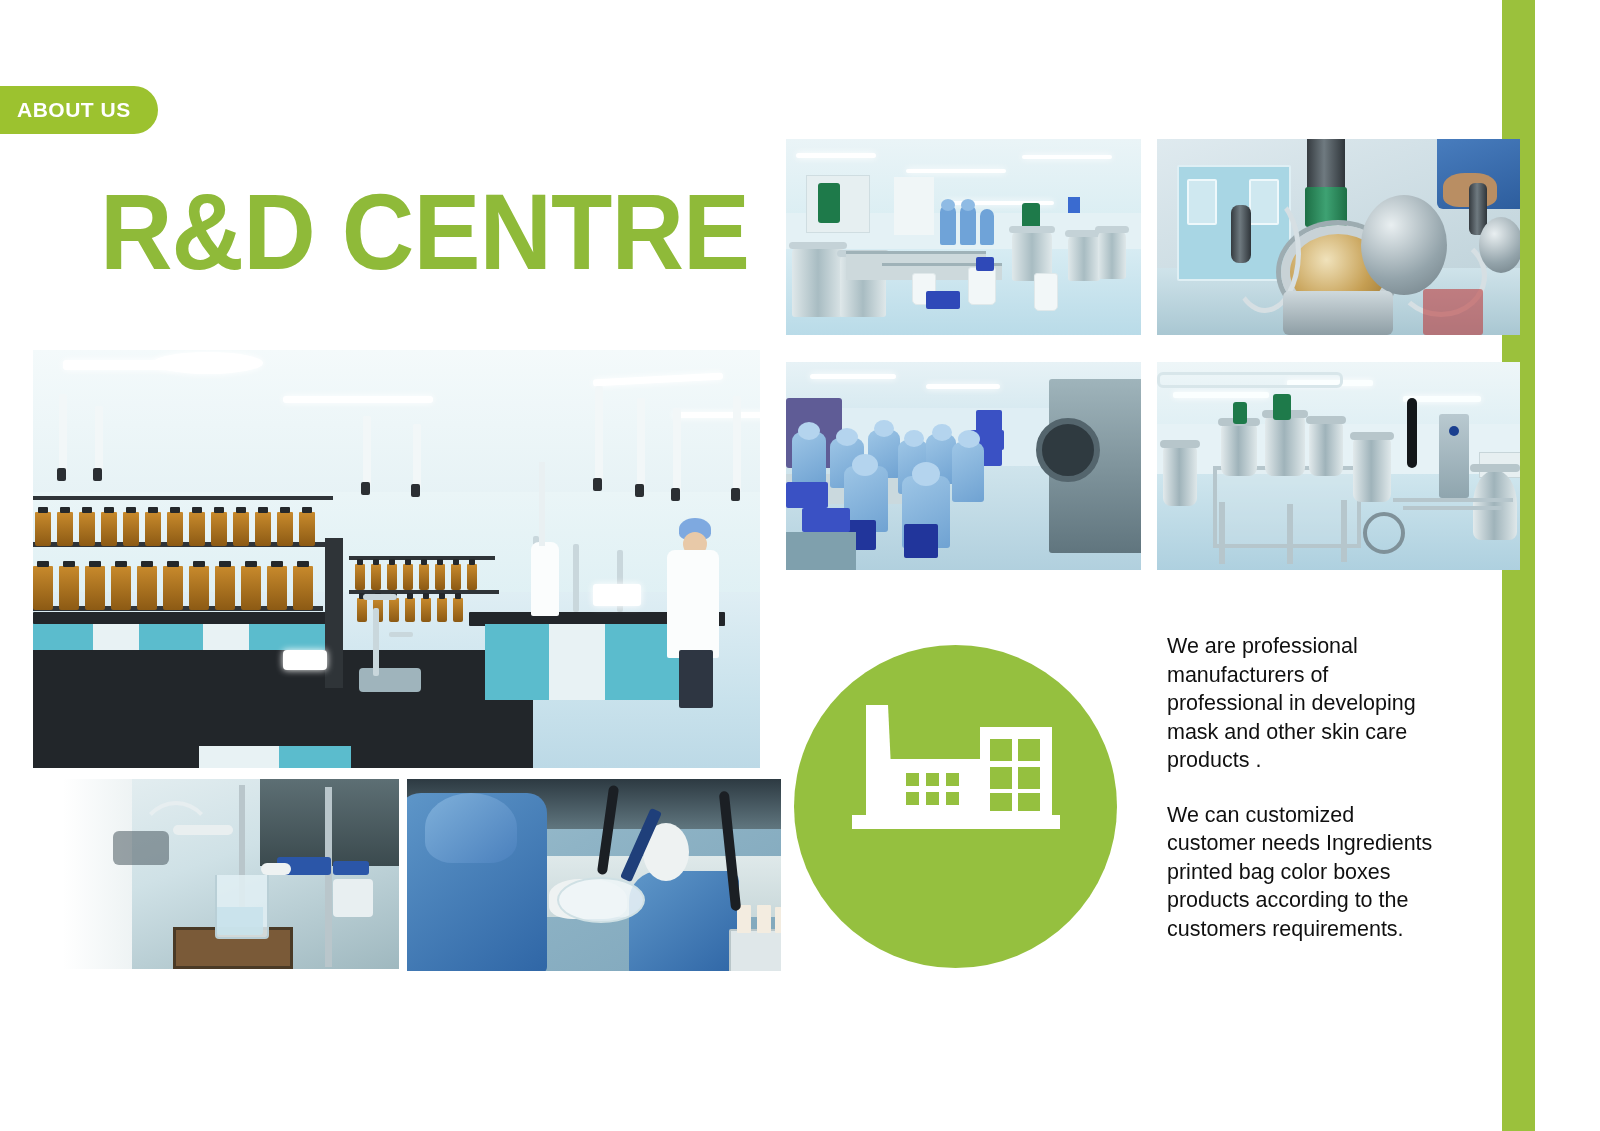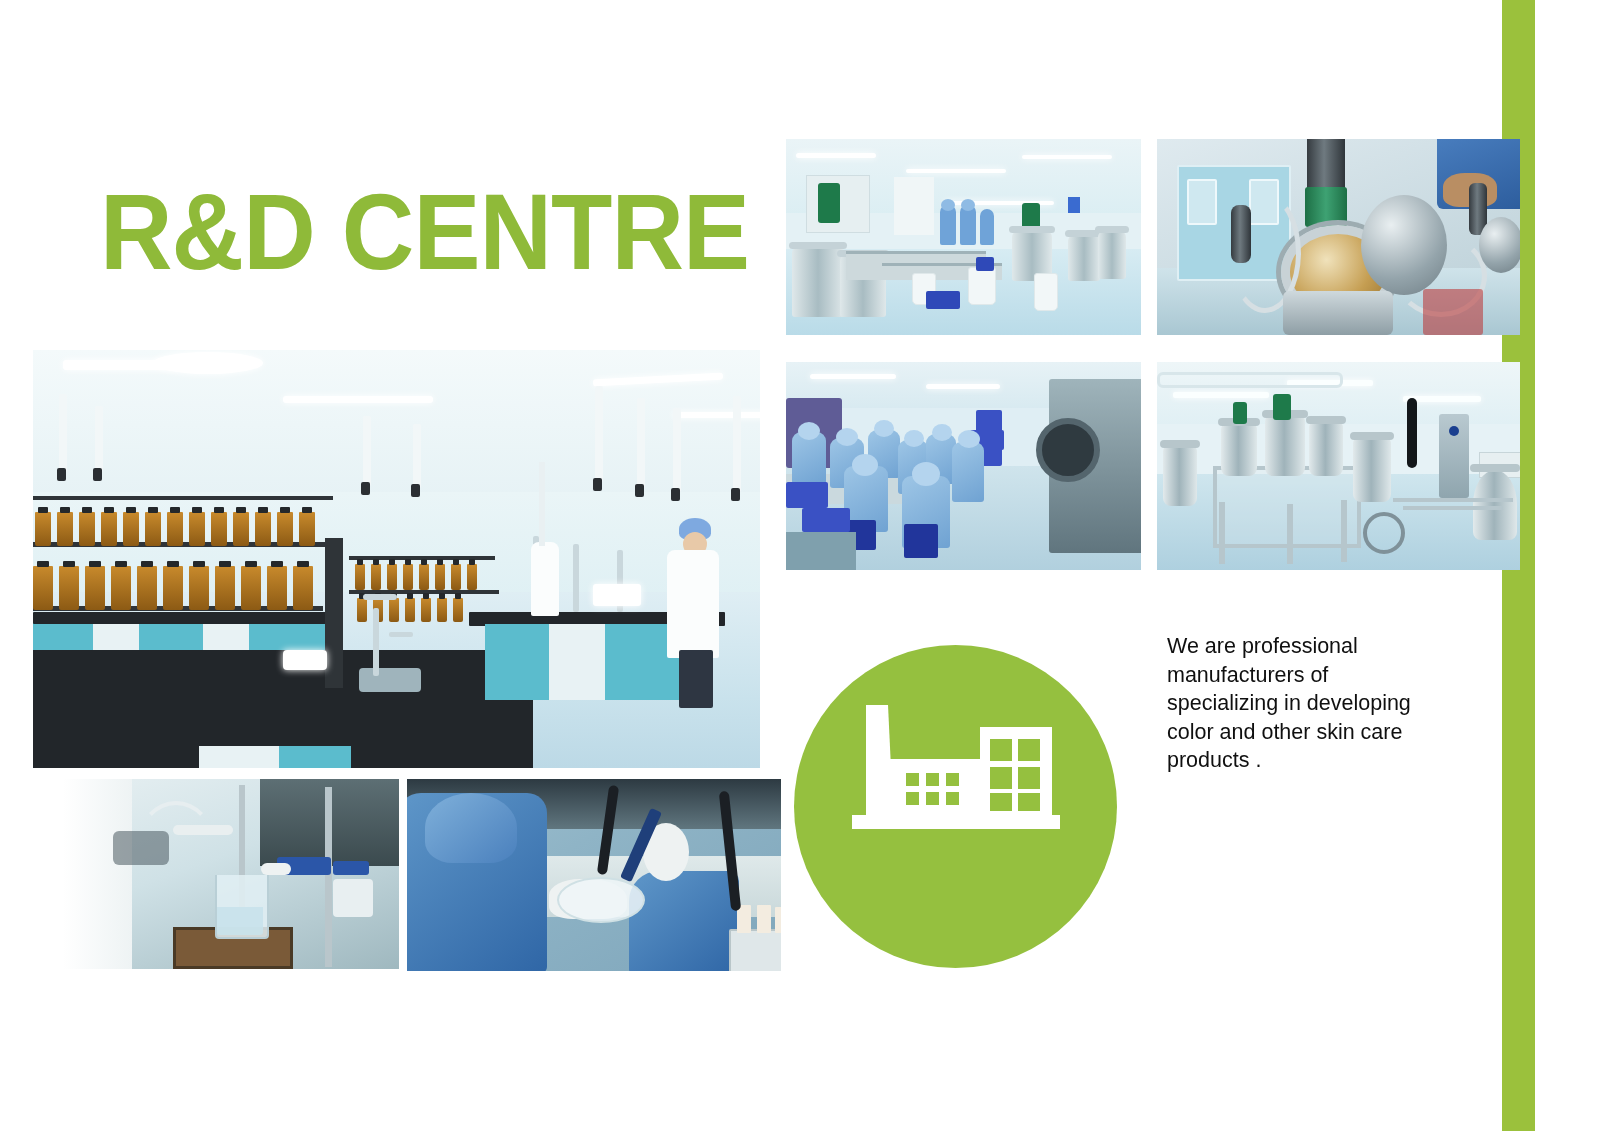--- a/index.html
+++ b/index.html
@@ -194,20 +194,23 @@
     font-family:"Liberation Sans",sans-serif;
   }
 </style>
 </head>
 <body>
 
 <div id="page">
 
   <div class="accent-bar"></div>
 
+  <div class="about-tab">
+    <span class="label">ABOUT US</span>
+  </div>
 
   <div class="main-title">R&amp;D CENTRE</div>
 
   <div class="photo p-lab-main">
     <div class="scene">
       <div class="lab-ceiling"></div>
         <div class="lab-wall"></div>
         <div class="lab-floor"></div>
       <div class="lamp" style="left:30px;top:10px;width:120px;height:10px;"></div>
       <div class="lamp" style="left:120px;top:2px;width:110px;height:22px;border-radius:50%;"></div>
@@ -488,16 +491,17 @@
       <rect x="146" y="46" width="22" height="22" fill="#95c03f"></rect>
       <rect x="174" y="46" width="22" height="22" fill="#95c03f"></rect>
       <rect x="146" y="74" width="22" height="22" fill="#95c03f"></rect>
       <rect x="174" y="74" width="22" height="22" fill="#95c03f"></rect>
       <rect x="146" y="100" width="22" height="18" fill="#95c03f"></rect>
       <rect x="174" y="100" width="22" height="18" fill="#95c03f"></rect>
     </svg>
   </div>
 
   <div class="copy">
-    <p>We are professional manufacturers of specializing in developing color and other skin care products .</p>
+    <p>We are professional manufacturers of professional in developing mask and other skin care products .</p>
+    <p>We can customized customer needs Ingredients printed bag color boxes products according to the customers requirements.</p>
   </div>
 
 </div>
 
 </body></html>

